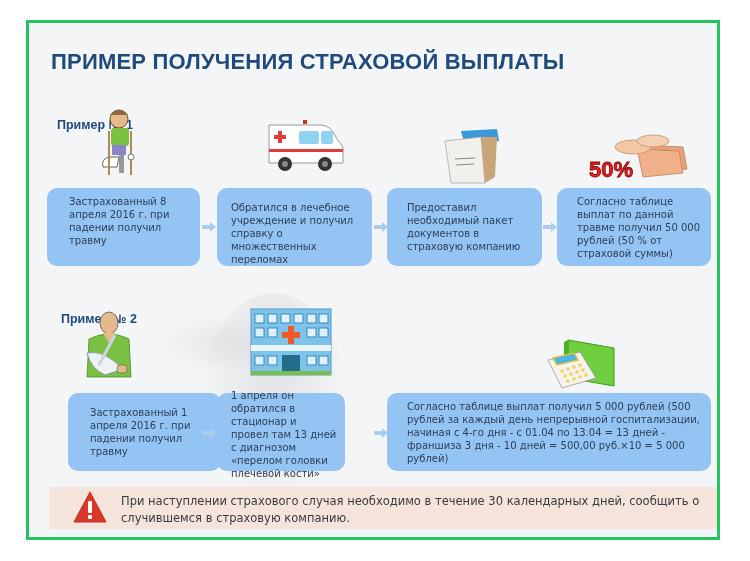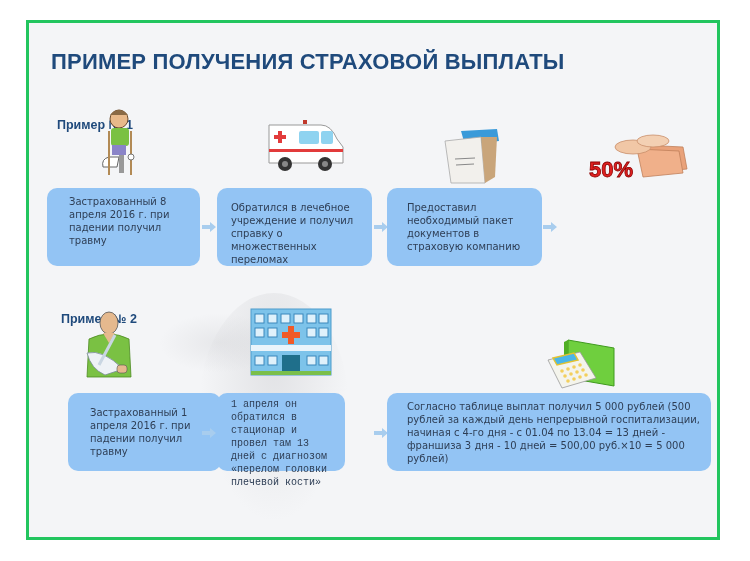--- a/index.html
+++ b/index.html
@@ -84,20 +84,23 @@
       <path d="M0 3 H8 V0 L14 5 L8 10 V7 H0 Z" fill="#a8cdee"></path>
     </svg>
 
   <div class="box" style="left:358px;top:165px;width:155px;height:78px;padding:0 11px 0 20px;">
     <span>Предоставил необходимый пакет документов в страховую компанию</span>
   </div>
   <svg class="arrow" style="left:514px;top:199px;" viewBox="0 0 14 10">
       <path d="M0 3 H8 V0 L14 5 L8 10 V7 H0 Z" fill="#a8cdee"></path>
     </svg>
 
+  <div class="box" style="left:528px;top:165px;width:154px;height:78px;padding:0 8px 0 20px;">
+    <span>Согласно таблице выплат по данной травме получил 50 000 рублей (50 % от страховой суммы)</span>
+  </div>
 
   <div class="example-label" style="left:32px;top:260px;">Пример № 2</div>
 
   <svg class="icon" style="left:54px;top:286px;" width="54" height="70" viewBox="0 0 54 70">
     <ellipse cx="26" cy="14" rx="9" ry="11" fill="#e5b98e" stroke="#555" stroke-width="0.8"></ellipse>
     <path d="M6 30 Q26 20 46 30 L48 68 L4 68 Z" fill="#7ac143" stroke="#4d8a22" stroke-width="0.8"></path>
     <path d="M20 24 L26 34 L32 24" fill="#e5b98e"></path>
     <path d="M4 44 Q20 40 40 60 L22 66 Q8 60 4 44 Z" fill="#eef2f6" stroke="#7a8a99" stroke-width="0.8"></path>
     <line x1="32" y1="26" x2="16" y2="56" stroke="#c9d6e2" stroke-width="3"></line>
     <rect x="34" y="56" width="10" height="8" rx="3" fill="#e5b98e" stroke="#555" stroke-width="0.6"></rect>
@@ -149,24 +152,32 @@
     </g>
   </svg>
 
   <div class="box" style="left:18px;top:370px;width:153px;height:78px;padding:0 10px 0 22px;margin-left:21px;">
     <span>Застрахованный 1 апреля 2016 г. при падении получил травму</span>
   </div>
   <svg class="arrow" style="left:173px;top:405px;" viewBox="0 0 14 10">
       <path d="M0 3 H8 V0 L14 5 L8 10 V7 H0 Z" fill="#a8cdee"></path>
     </svg>
 
-  <div class="box" style="left:188px;top:370px;width:128px;height:78px;padding:0 8px 0 14px;align-items:flex-start;padding-top:5px;font-family:Liberation Mono, monospace;">
+  <div class="box" style="left:188px;top:370px;width:128px;height:78px;padding:0 8px 0 14px;align-items:center;padding-top:5px;">
     <span>1 апреля он обратился в стационар и провел там 13 дней с диагнозом «перелом головки плечевой кости»</span>
   </div>
   <svg class="arrow" style="left:345px;top:405px;" viewBox="0 0 14 10">
       <path d="M0 3 H8 V0 L14 5 L8 10 V7 H0 Z" fill="#a8cdee"></path>
     </svg>
 
   <div class="box" style="left:358px;top:370px;width:324px;height:78px;padding:0 10px 0 20px;">
     <span>Согласно таблице выплат получил 5 000 рублей (500 рублей за каждый день непрерывной госпитализации, начиная с 4-го дня - с 01.04 по 13.04 = 13 дней  - франшиза 3 дня  - 10 дней = 500,00 руб.×10 = 5 000 рублей)</span>
   </div>
 
+  <div class="alert">
+    <svg class="warn" width="34" height="32" viewBox="0 0 34 32">
+      <path d="M17 1 L33 31 L1 31 Z" fill="#d9392b" stroke="#c22d20" stroke-width="1" stroke-linejoin="round"></path>
+      <rect x="15" y="10" width="4" height="12" rx="1" fill="#ffffff"></rect>
+      <rect x="15" y="24" width="4" height="4" rx="1" fill="#ffffff"></rect>
+    </svg>
+    <div class="alert-text">При наступлении страхового случая необходимо в течение 30 календарных дней, сообщить о случившемся в страховую компанию.</div>
+  </div>
 </div>
 
 </body></html>

